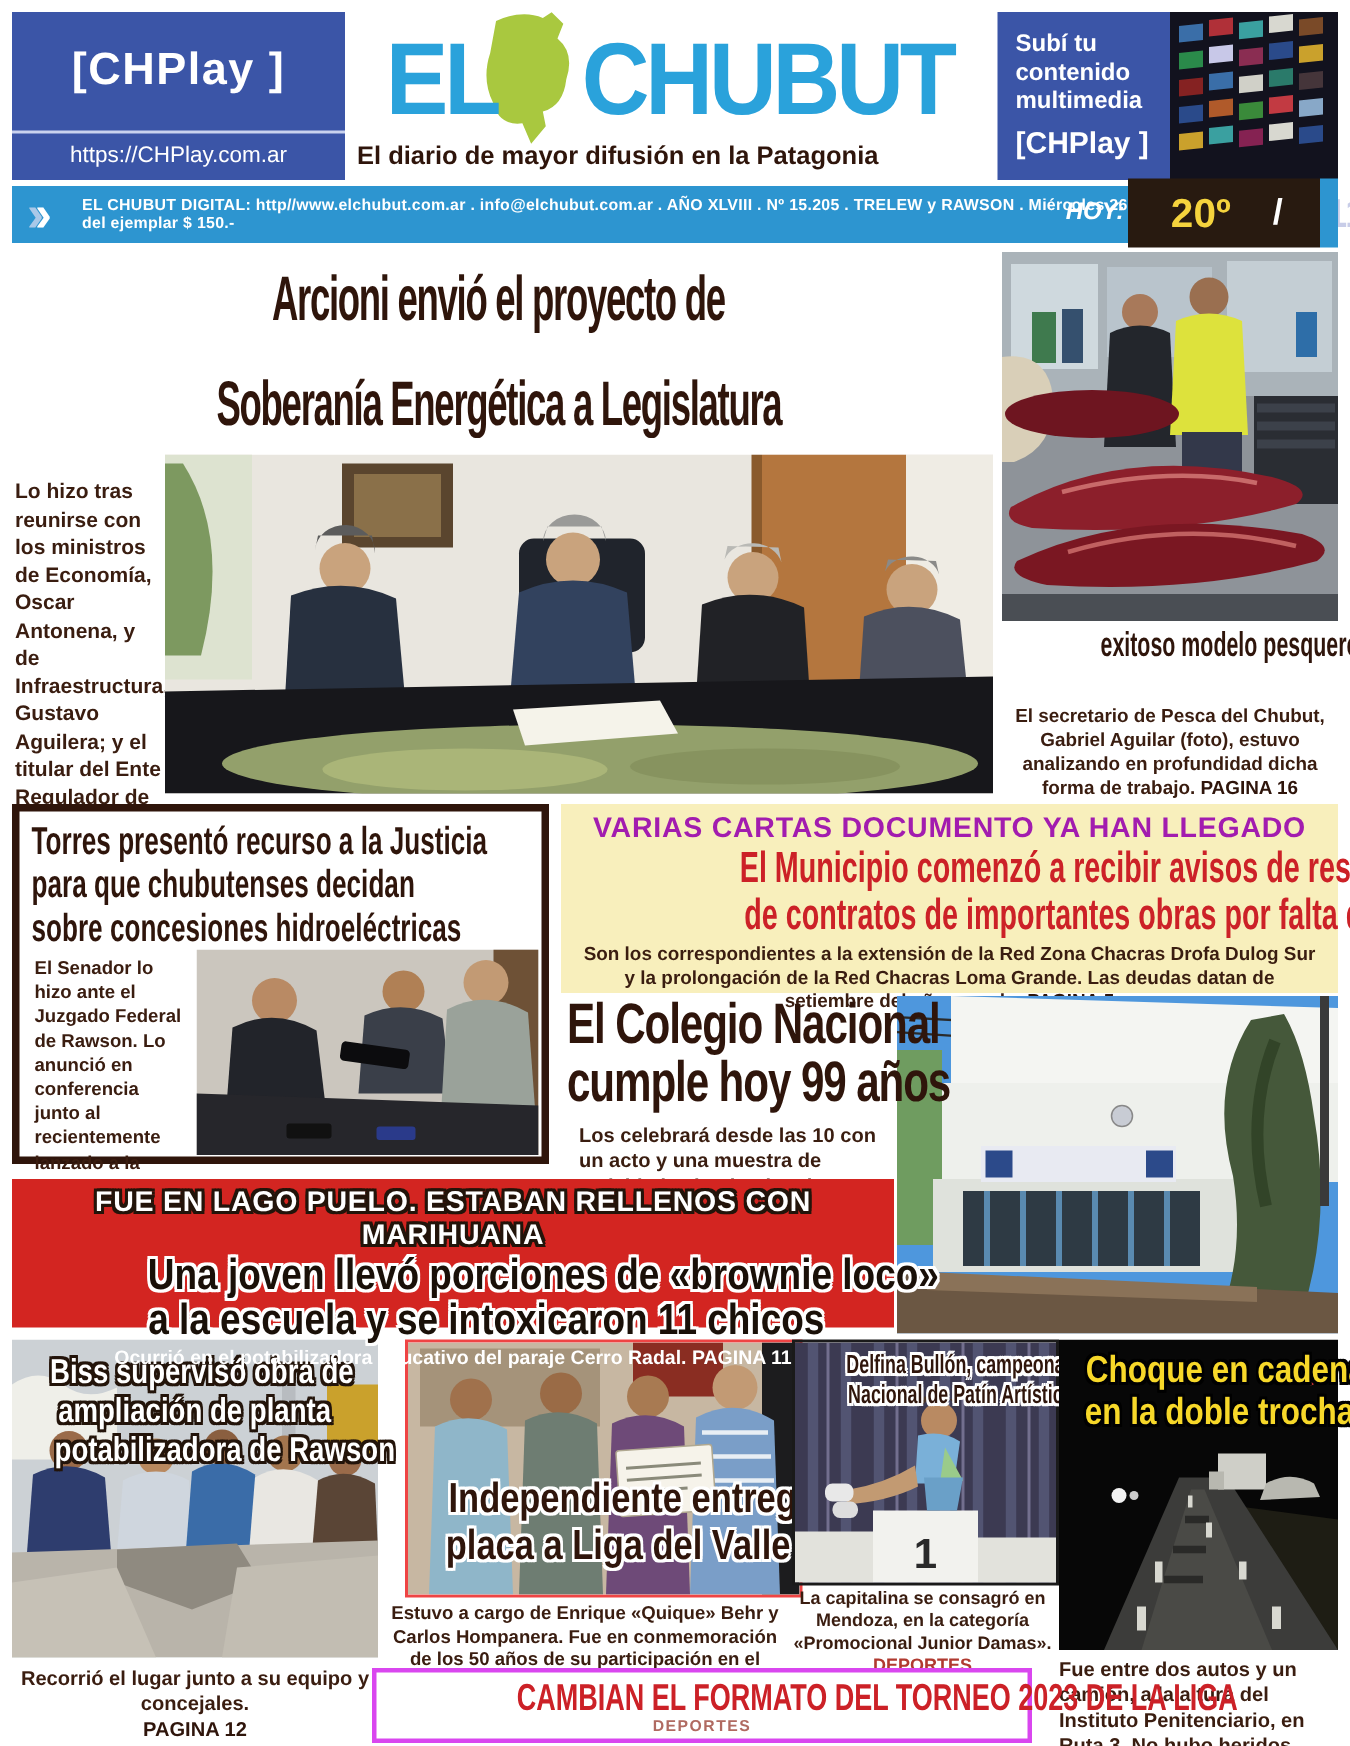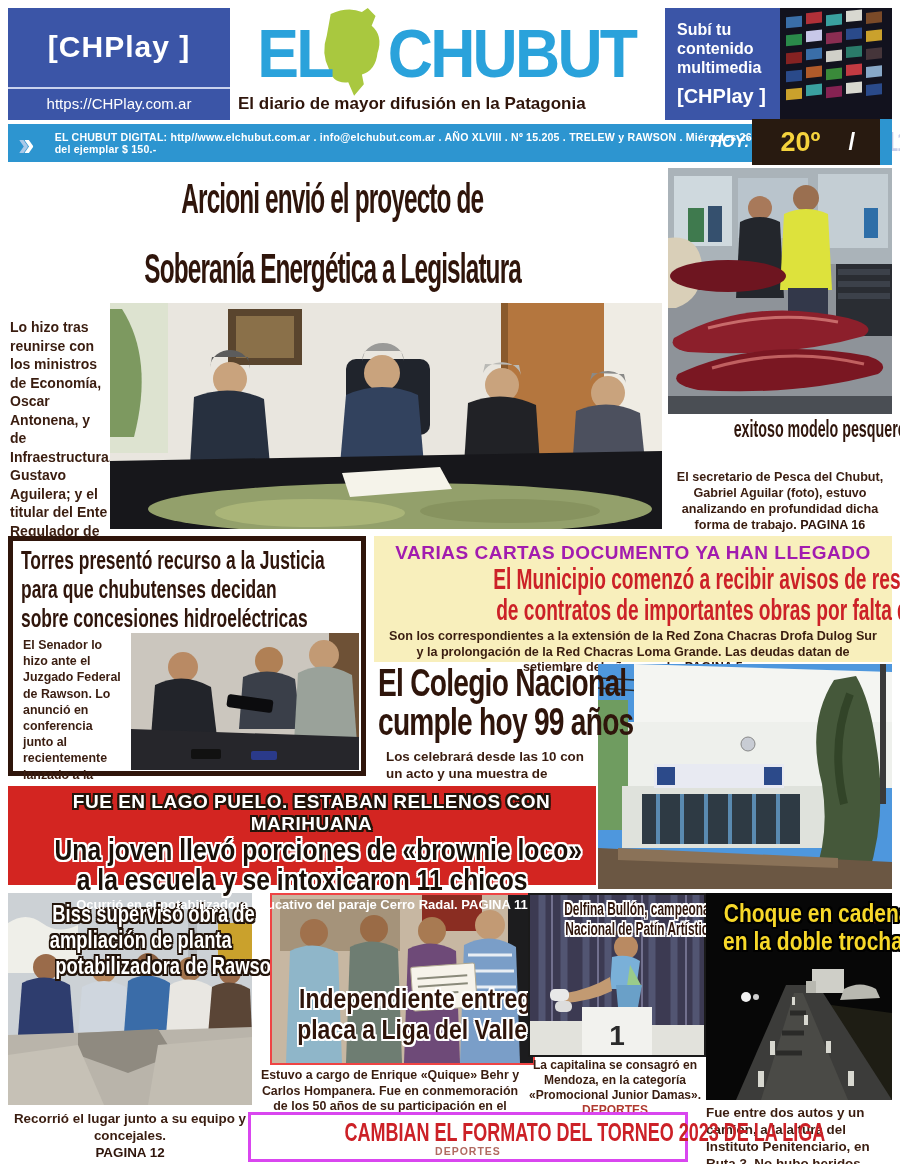--- a/index.html
+++ b/index.html
@@ -37,21 +37,21 @@
   .weather .sep{color:#fff;font-size:24px;font-weight:bold;margin:0 1px;}
   .weather .lo{color:#c8cde8;font-size:27px;font-weight:bold;}
   .weather-cap{left:880px;top:119px;width:12px;height:46px;background:#2d95d0;z-index:4;}
 
   
   .hlc{text-align:center;}
   .sqz{display:inline-block;white-space:nowrap;transform-origin:50% 50%;}
   .sqzl{display:inline-block;white-space:nowrap;transform-origin:0 50%;}
   .brown{color:#2f150b;}
   .ow{text-shadow:-2px -2px 0 #fff,2px -2px 0 #fff,-2px 2px 0 #fff,2px 2px 0 #fff,0 -2px 0 #fff,0 2px 0 #fff,-2px 0 0 #fff,2px 0 0 #fff;}
-  .od{text-shadow:-2px -2px 0 #23140a,2px -2px 0 #23140a,-2px 2px 0 #23140a,2px 2px 0 #23140a,0 -2px 0 #23140a,0 2px 0 #23140a,-2px 0 0 #23140a,2px 0 0 #23140a;padding-left:19px;}
+  .od{text-shadow:-2px -2px 0 #23140a,2px -2px 0 #23140a,-2px 2px 0 #23140a,2px 2px 0 #23140a,0 -2px 0 #23140a,0 2px 0 #23140a,-2px 0 0 #23140a,2px 0 0 #23140a;}
   .obk{text-shadow:-2px -2px 0 #000,2px -2px 0 #000,-2px 2px 0 #000,2px 2px 0 #000,0 -2px 0 #000,0 2px 0 #000,-2px 0 0 #000,2px 0 0 #000;}
 
   
   .lead-hl{left:0;top:164px;width:665px;}
   .lead-hl .line{font-size:42px;font-weight:bold;line-height:70px;letter-spacing:-1.5px;}
   .lead-hl .line .sqz{transform:scaleX(.58);}
   .lead-sum{left:10px;top:318px;width:100px;font-size:14px;font-weight:bold;line-height:18.5px;color:#3a1d10;}
   .pref{font-weight:bold;color:#2f150b;}
   .lead-photo{left:110px;top:303px;width:552px;height:226px;}
 
@@ -83,21 +83,21 @@
   .colegio-photo{left:598px;top:664px;width:294px;height:225px;z-index:1;}
   .colegio-hl{left:378px;top:664px;width:330px;z-index:2;}
   .colegio-hl .line{font-size:38px;font-weight:bold;line-height:39px;letter-spacing:-1px;}
   .colegio-hl .line .sqzl{transform:scaleX(.74);}
   .colegio-sum{left:386px;top:748px;width:212px;font-size:13.4px;font-weight:bold;line-height:17px;
                color:#3a1d10;z-index:2;}
 
   
   .band{left:8px;top:786px;width:588px;height:99px;background:#d32521;text-align:center;z-index:3;}
   .band-kicker{font-size:19px;font-weight:bold;color:#fff;letter-spacing:.5px;margin-top:5px;}
-  .band-hl .line{font-size:29px;font-weight:bold;line-height:30px;color:#1a1008;}
+  .band-hl .line{font-size:29px;font-weight:bold;line-height:30px;color:#1a1008;padding-left:44px;}
   .band-hl .line .sqz{transform:scaleX(.85);}
   .band-sum{font-size:13px;font-weight:bold;color:#fff;margin-top:2px;}
 
   
   .biss-photo{left:8px;top:893px;width:244px;height:212px;}
   .biss-hl{position:absolute;left:0;top:8px;width:100%;}
   .biss-hl .line{font-size:23px;font-weight:bold;line-height:26px;color:#fff;}
   .biss-hl .line .sqz{transform:scaleX(.8);}
   .biss-cap{left:8px;top:1110px;width:244px;font-size:13.4px;font-weight:bold;line-height:17px;
             color:#3a1d10;text-align:center;}

